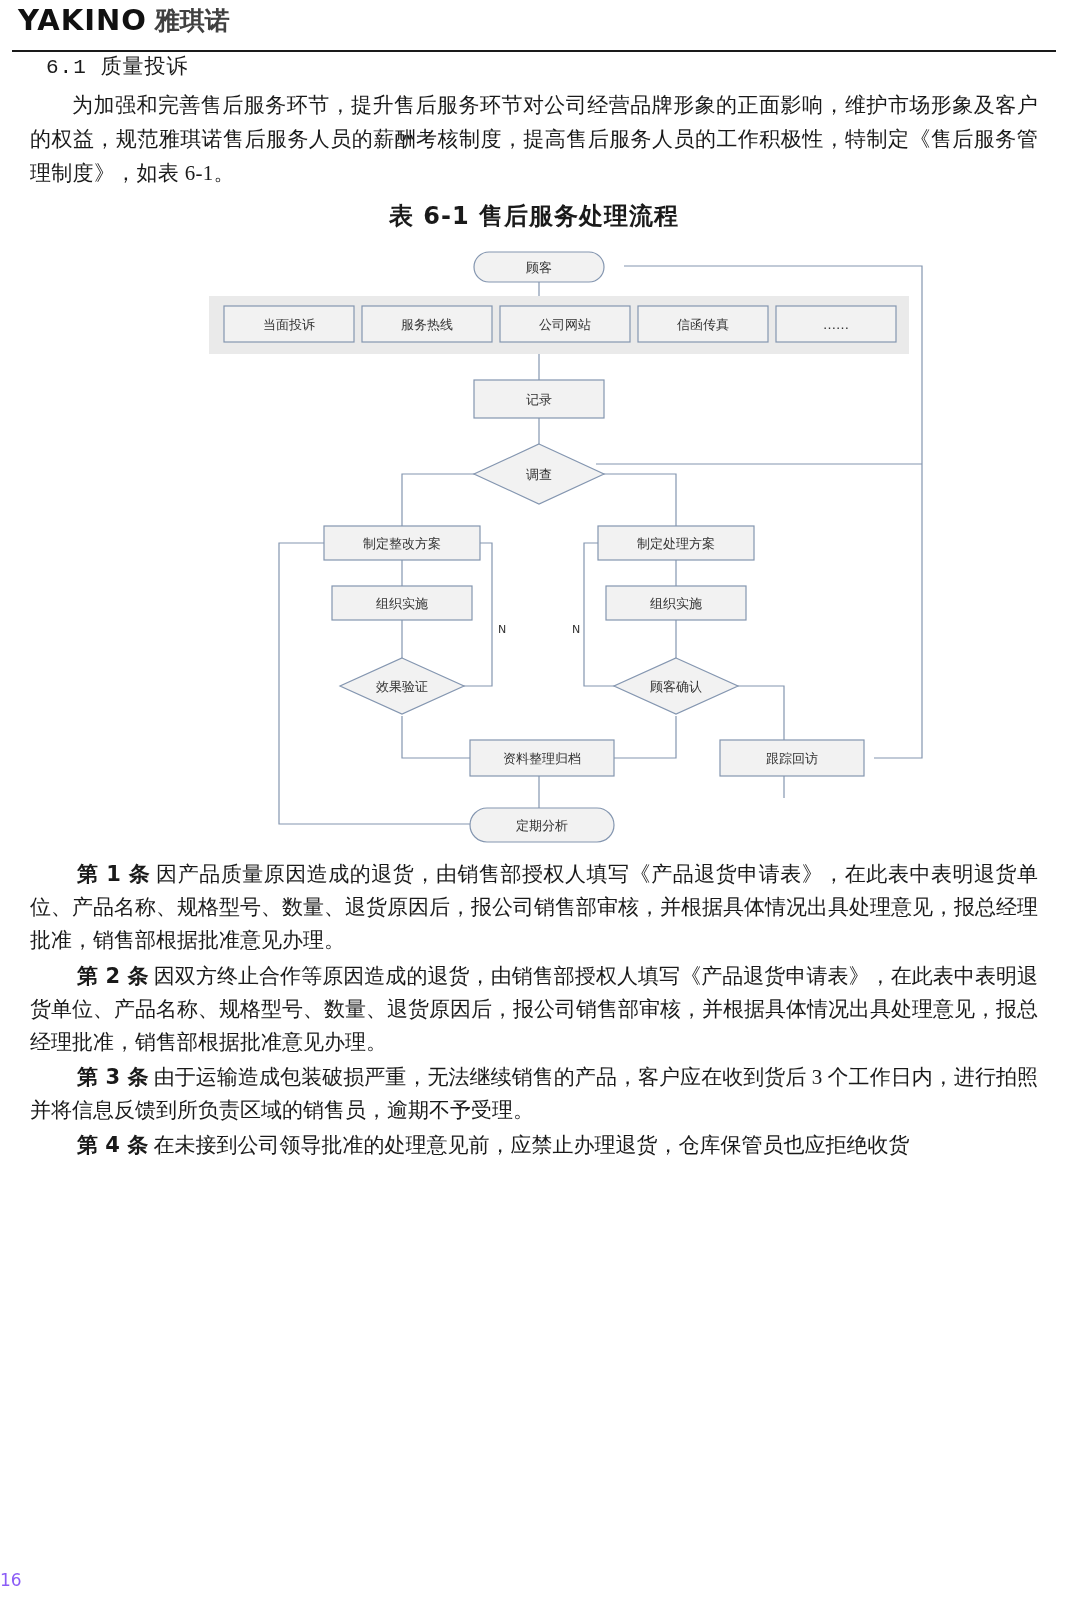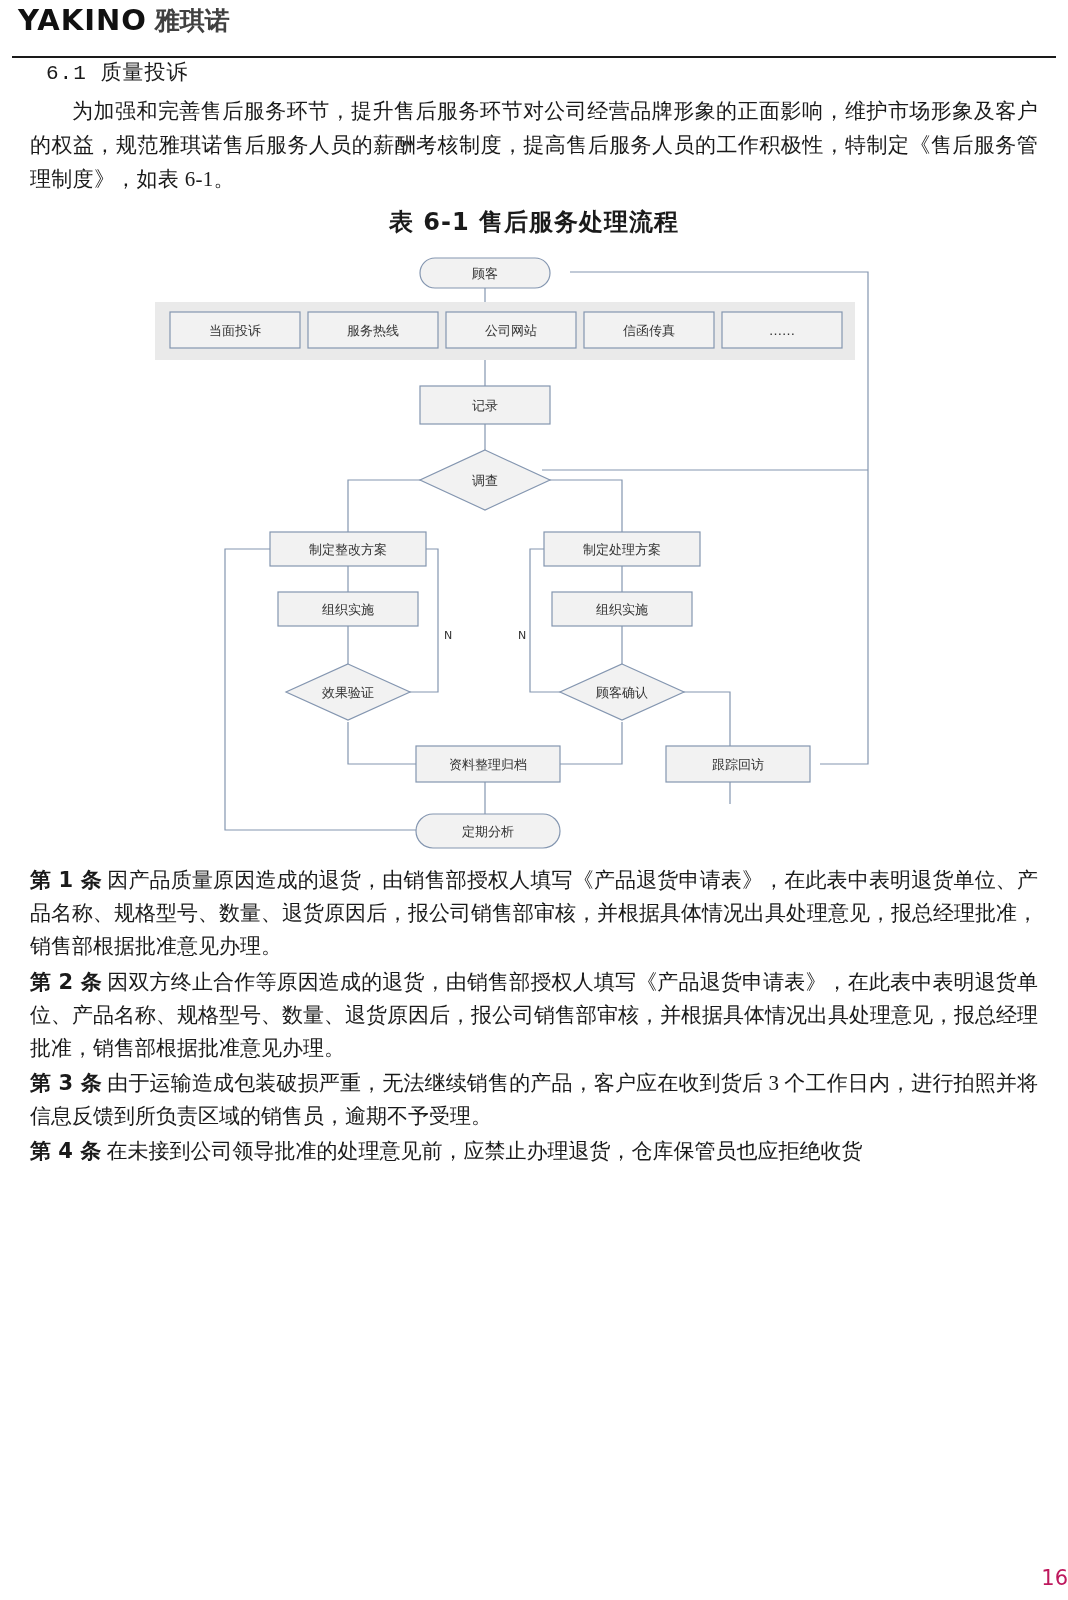--- a/index.html
+++ b/index.html
@@ -12,21 +12,21 @@
     height: 1600px;
     font-family: "Liberation Serif", "DejaVu Serif", serif;
     color: #1a1a1a;
     position: relative;
     overflow: hidden;
   }
 
   
   .page-header {
     position: relative;
-    height: 58px;
+    height: 52px;
     padding: 0 18px;
     box-sizing: border-box;
     display: flex;
     align-items: flex-start;
     justify-content: space-between;
   }
   .logo {
     display: flex;
     align-items: center;
     gap: 8px;
@@ -99,21 +99,21 @@
     font-size: 24px;
     font-weight: 700;
     margin: 10px 0 6px 0;
     letter-spacing: 1px;
   }
 
   
   .flow-wrap {
     width: 100%;
     display: flex;
-    justify-content: flex-start;
+    justify-content: center;
     margin-bottom: 10px;
   }
   svg.flow {
     display: block;
   }
   .fc-box {
     fill: #f2f2f2;
     stroke: #8496b0;
     stroke-width: 1.2;
   }
@@ -161,31 +161,32 @@
   .clause {
     font-size: 21px;
     line-height: 1.58;
     margin: 0 0 2px 0;
     text-align: justify;
     text-justify: inter-ideograph;
   }
   .clause b {
     font-family: "DejaVu Sans", sans-serif;
     font-weight: 700;
+    margin-left: 47px;
   }
 
   .page-number {
     position: absolute;
     bottom: 10px;
     left: 0;
     right: 0;
-    text-align: right;
-    font-family: "DejaVu Sans", sans-serif;
-    font-size: 21px;
-    color: #be185d;
+    text-align: left;
+    font-family: "DejaVu Sans", sans-serif;
+    font-size: 17px;
+    color: #8b5cf6;
   }
 </style>
 </head>
 <body>
 
 <div class="page-header">
   <div class="logo">
     <span class="logo-mark">YAKINO</span>
     <span class="logo-cn">雅琪诺</span>
   </div>

